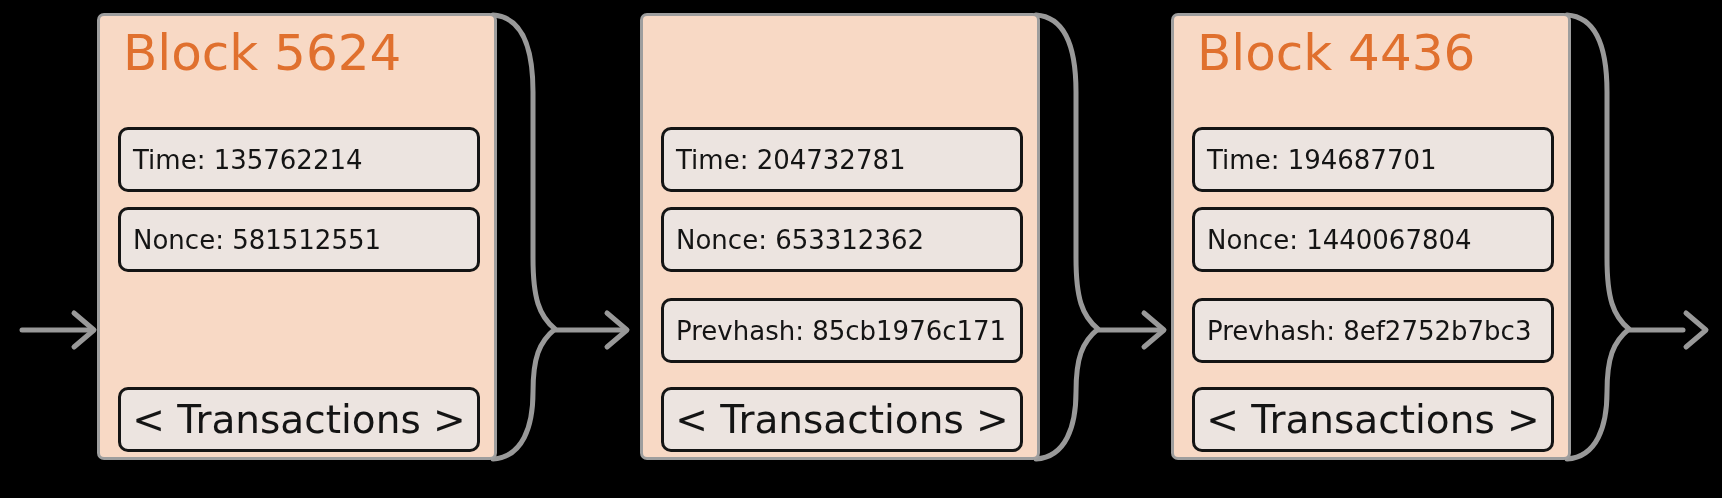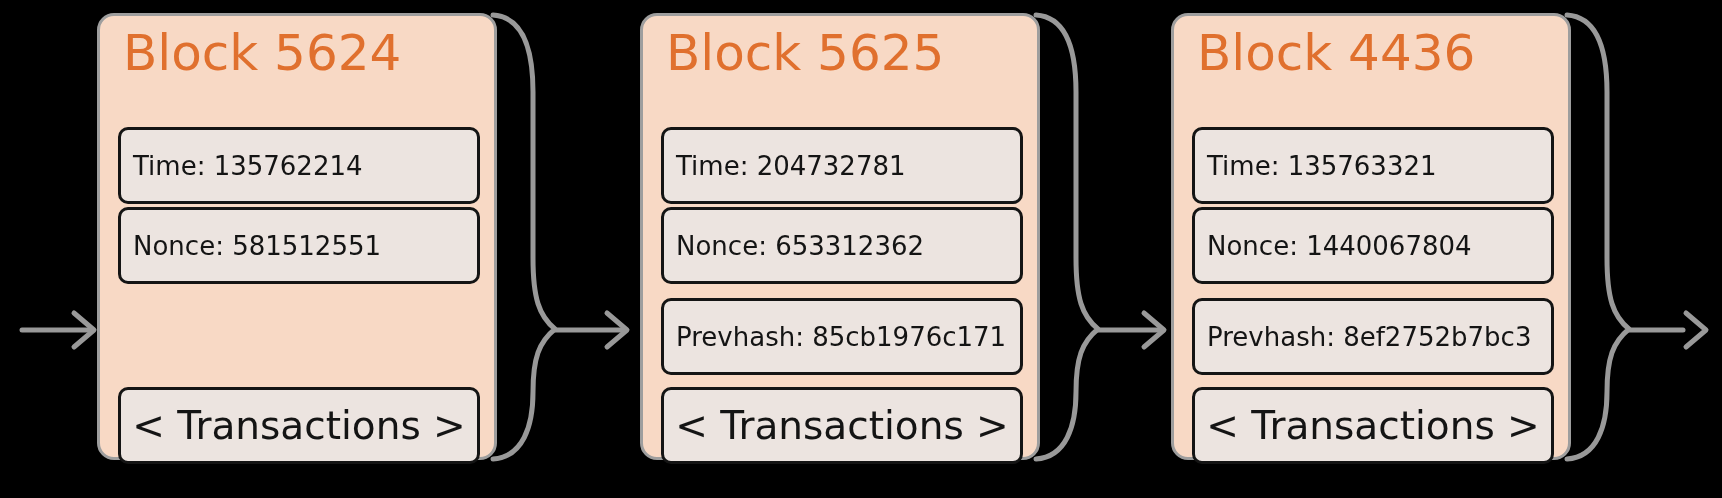--- a/index.html
+++ b/index.html
@@ -31,38 +31,38 @@
     stroke-width:5;
     stroke-linecap:round;
     stroke-linejoin:round;
   }
   .block{
     position:absolute;
     top:13px;
     width:400px;height:447px;
     background:var(--block-fill);
     border:3px solid var(--block-border);
-    border-radius:17px;
+    border-radius:7px;
     z-index:2;
     text-align:center;
   }
   .block-1{left:97px;}
   .block-2{left:640px;}
   .block-3{left:1171px;}
   .block-title{
     position:absolute;
     left:23px;top:10px;
     font-size:50px;
     line-height:1.1;
     color:var(--title-color);
   }
   .field{
     position:absolute;
     left:18px;right:14px;
-    height:77px;
+    height:65px;
     background:var(--field-fill);
     border:3px solid var(--field-border);
     border-radius:10px;
     display:flex;
     align-items:center;
     padding:0 12px;
     font-size:26px;
     color:var(--text-color);
     white-space:nowrap;
     overflow:hidden;
@@ -106,39 +106,38 @@
     </div>
     <div class="field field-nonce">
       <span>Nonce: 581512551</span>
     </div>
     <div class="field field-tx">
       <span>&lt; Transactions &gt;</span>
     </div>
   </div>
 
   <div class="block block-2">
-    <div class="block-title">Block 5625</div>
     <div class="field field-time">
       <span>Time: 204732781</span>
     </div>
     <div class="field field-nonce">
       <span>Nonce: 653312362</span>
     </div>
     <div class="field field-prevhash">
       <span>Prevhash: 85cb1976c171</span>
     </div>
     <div class="field field-tx">
       <span>&lt; Transactions &gt;</span>
     </div>
   </div>
 
   <div class="block block-3">
     <div class="block-title">Block 4436</div>
     <div class="field field-time">
-      <span>Time: 135763321</span>
+      <span>Time: 194687701</span>
     </div>
     <div class="field field-nonce">
       <span>Nonce: 1440067804</span>
     </div>
     <div class="field field-prevhash">
       <span>Prevhash: 8ef2752b7bc3</span>
     </div>
     <div class="field field-tx">
       <span>&lt; Transactions &gt;</span>
     </div>

